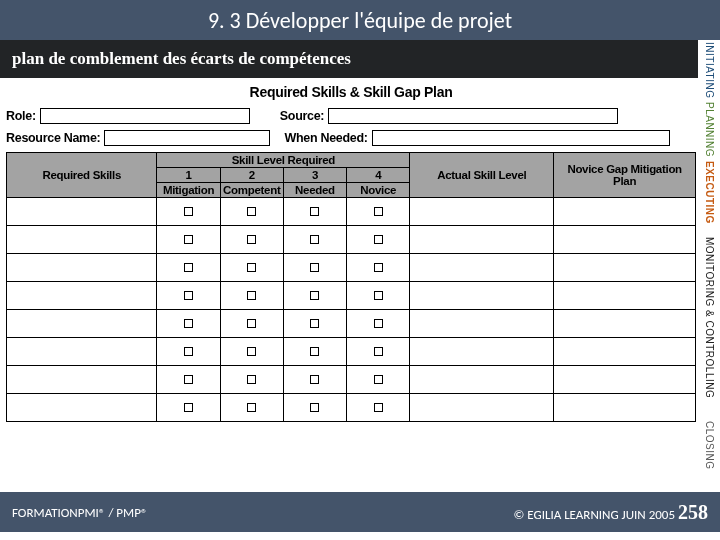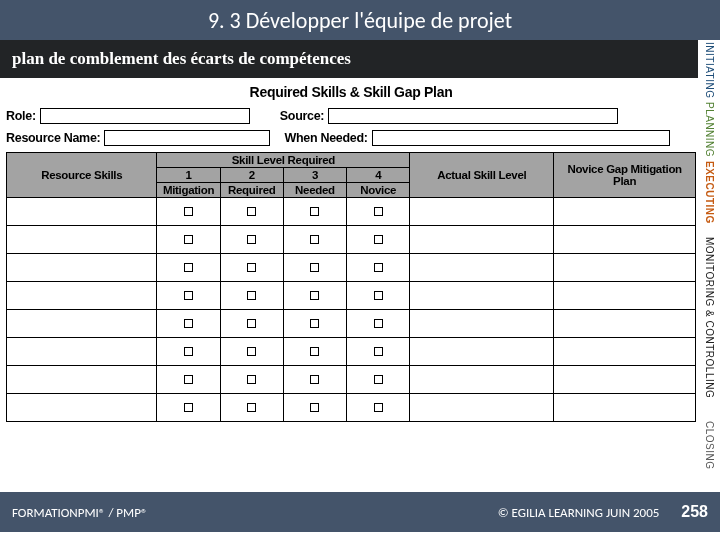--- a/index.html
+++ b/index.html
@@ -76,21 +76,21 @@
   .footer {
     position: absolute; bottom: 0; left: 0; width: 720px; height: 40px;
     background: #44546a;
     color: #fff; font-size: 13px;
     display: flex; align-items: center; justify-content: space-between;
     padding: 0 12px;
     font-family: "Calibri", Arial, sans-serif;
   }
   .footer-left span, .footer-mid span, .footer-right span { white-space: nowrap; }
   .footer-left { display: flex; gap: 20px; }
-  .page-num { font-weight: bold; font-size: 16px; font-family: Liberation Sans, sans-serif; margin-left: 19px; }
+  .page-num { font-weight: bold; font-size: 20px; font-family: Liberation Serif, serif; margin-left: 0; }
 </style>
 </head>
 <body>
 
 <div class="slide">
 
   <div class="header">
     <div class="header-title">9. 3 Développer l'équipe de projet</div>
   </div>
 
@@ -128,34 +128,34 @@
         <col class="col-req">
           <col class="col-lvl">
           <col class="col-lvl">
           <col class="col-lvl">
           <col class="col-lvl">
         <col class="col-actual">
           <col class="col-plan">
       </colgroup>
       <thead>
         <tr>
-          <th rowspan="3">Resource Skills</th>
+          <th rowspan="3">Required Skills</th>
           <th colspan="4">Skill Level Required</th>
           <th rowspan="3">Actual Skill Level</th>
           <th rowspan="3">Novice Gap Mitigation Plan</th>
         </tr>
         <tr>
           <th class="num-cell">1</th>
           <th class="num-cell">2</th>
           <th class="num-cell">3</th>
           <th class="num-cell">4</th>
         </tr>
         <tr>
           <th class="lvl-name">Mitigation</th>
-          <th class="lvl-name">Required</th>
+          <th class="lvl-name">Competent</th>
           <th class="lvl-name">Needed</th>
           <th class="lvl-name">Novice</th>
         </tr>
       </thead>
       <tbody id="skill-body">
           <tr>
             <td></td>
             <td class="chk-cell"><span class="chk"></span></td>
             <td class="chk-cell"><span class="chk"></span></td>
             <td class="chk-cell"><span class="chk"></span></td>

